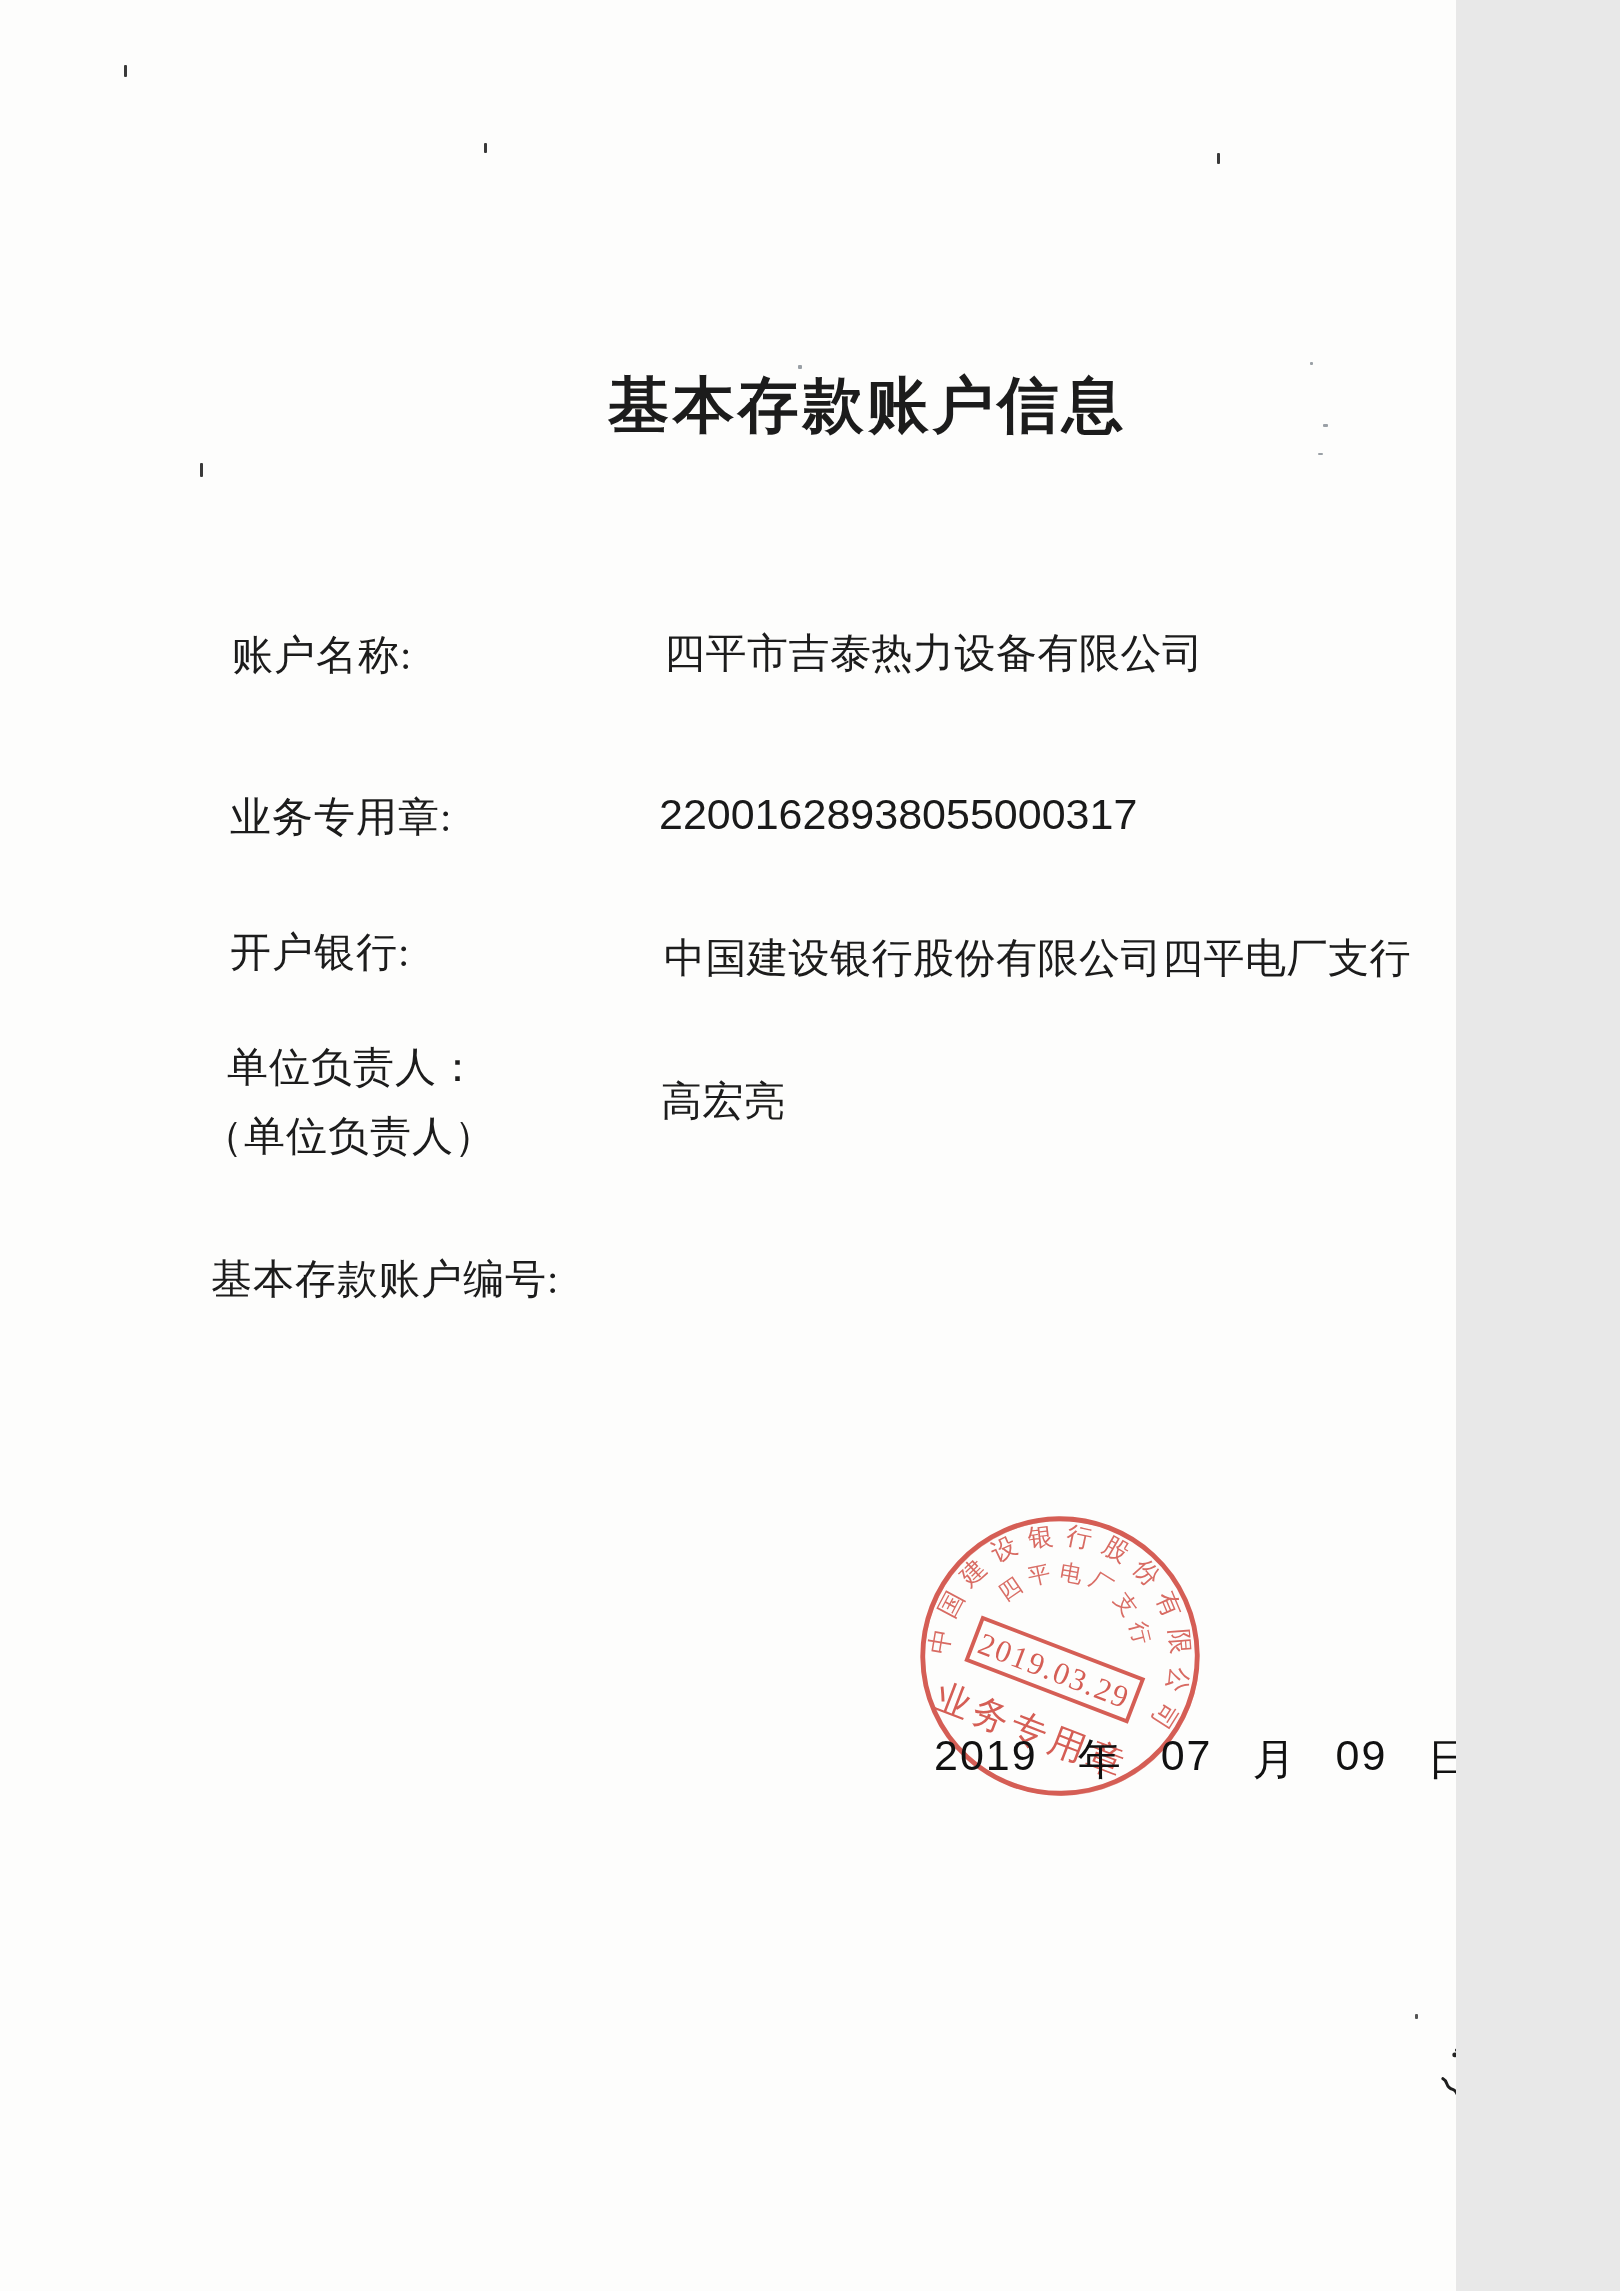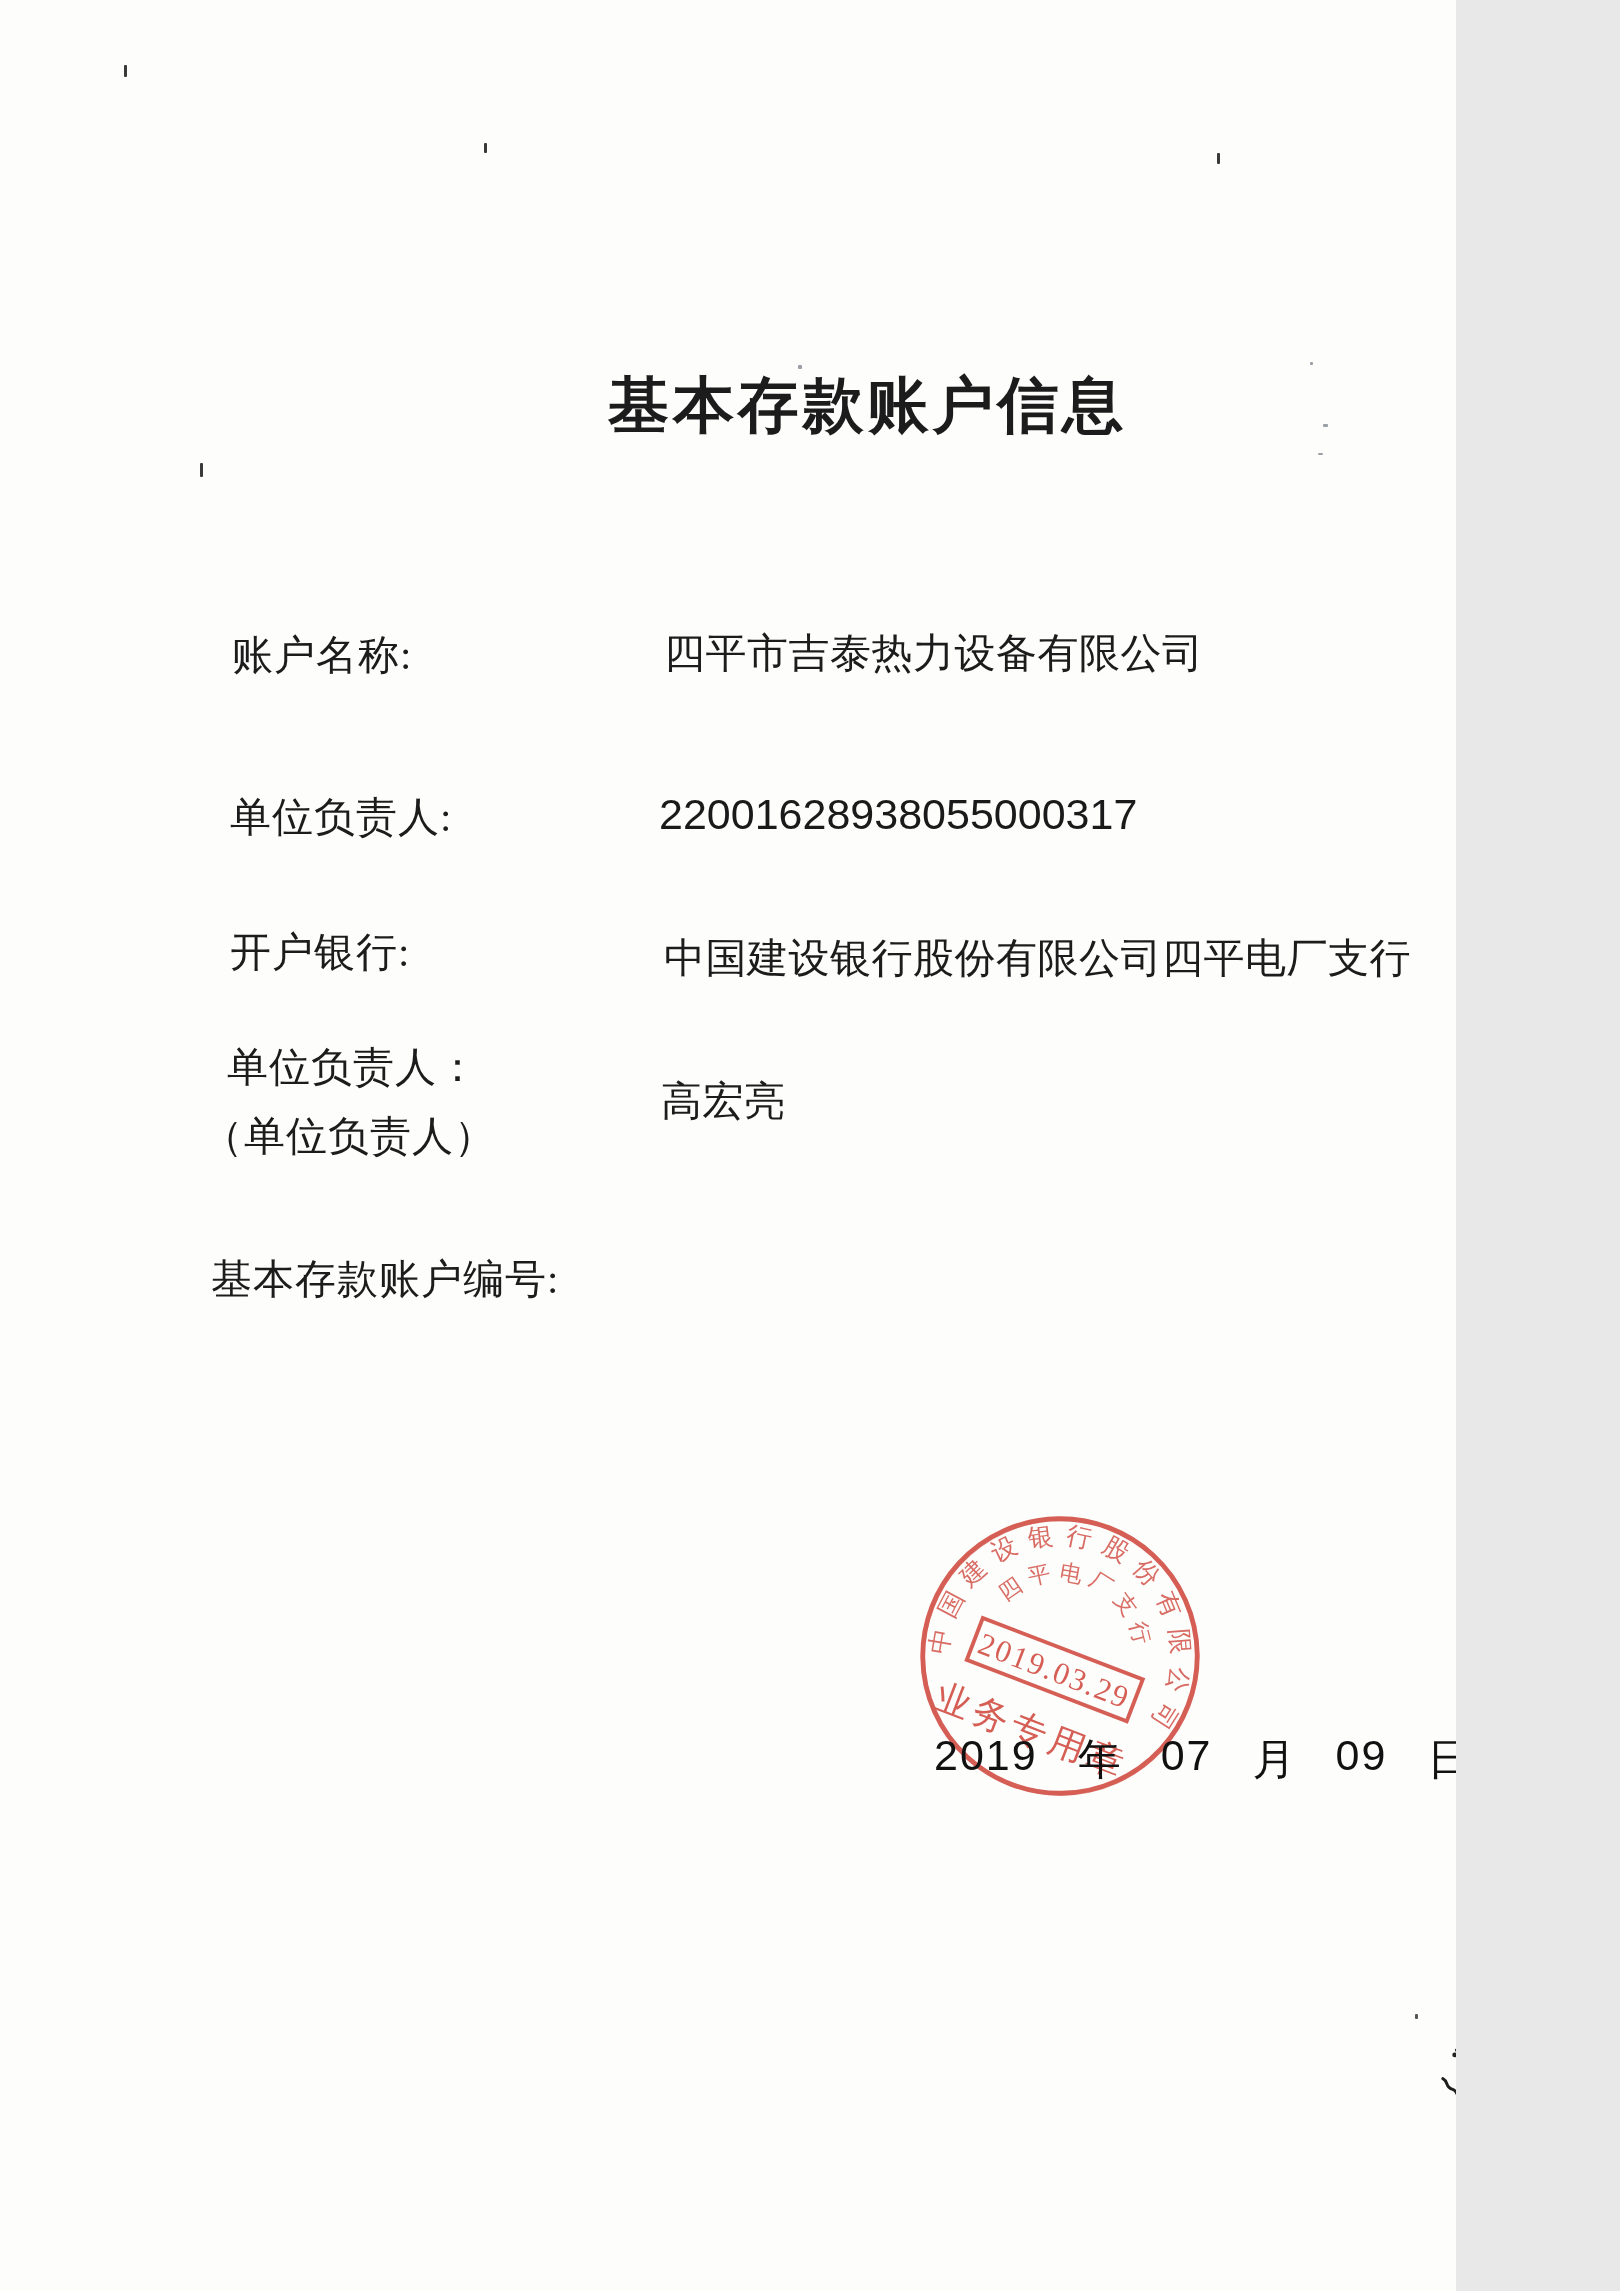--- a/index.html
+++ b/index.html
@@ -52,21 +52,21 @@
 </head>
 <body>
 
 <div class="page">
 
   <div class="doc-title">基本存款账户信息</div>
 
   <div class="lbl" style="left:232px;top:628px">账户名称:</div>
   <div class="val-cjk" style="left:664px;top:626px">四平市吉泰热力设备有限公司</div>
 
-  <div class="lbl" style="left:230px;top:790px">单位负责人:</div>
+  <div class="lbl" style="left:230px;top:790px">业务专用章:</div>
   <div class="val-num" style="left:659px;top:790px">22001628938055000317</div>
 
   <div class="lbl" style="left:230px;top:925px">开户银行:</div>
   <div class="val-cjk" style="left:664px;top:931px">中国建设银行股份有限公司四平电厂支行</div>
 
   <div class="lbl" style="left:227px;top:1040px">单位负责人：</div>
   <div class="lbl" style="left:202px;top:1109px">（单位负责人）</div>
   <div class="val-cjk" style="left:661px;top:1074px">高宏亮</div>
 
   <div class="lbl" style="left:211px;top:1252px">基本存款账户编号:</div>

